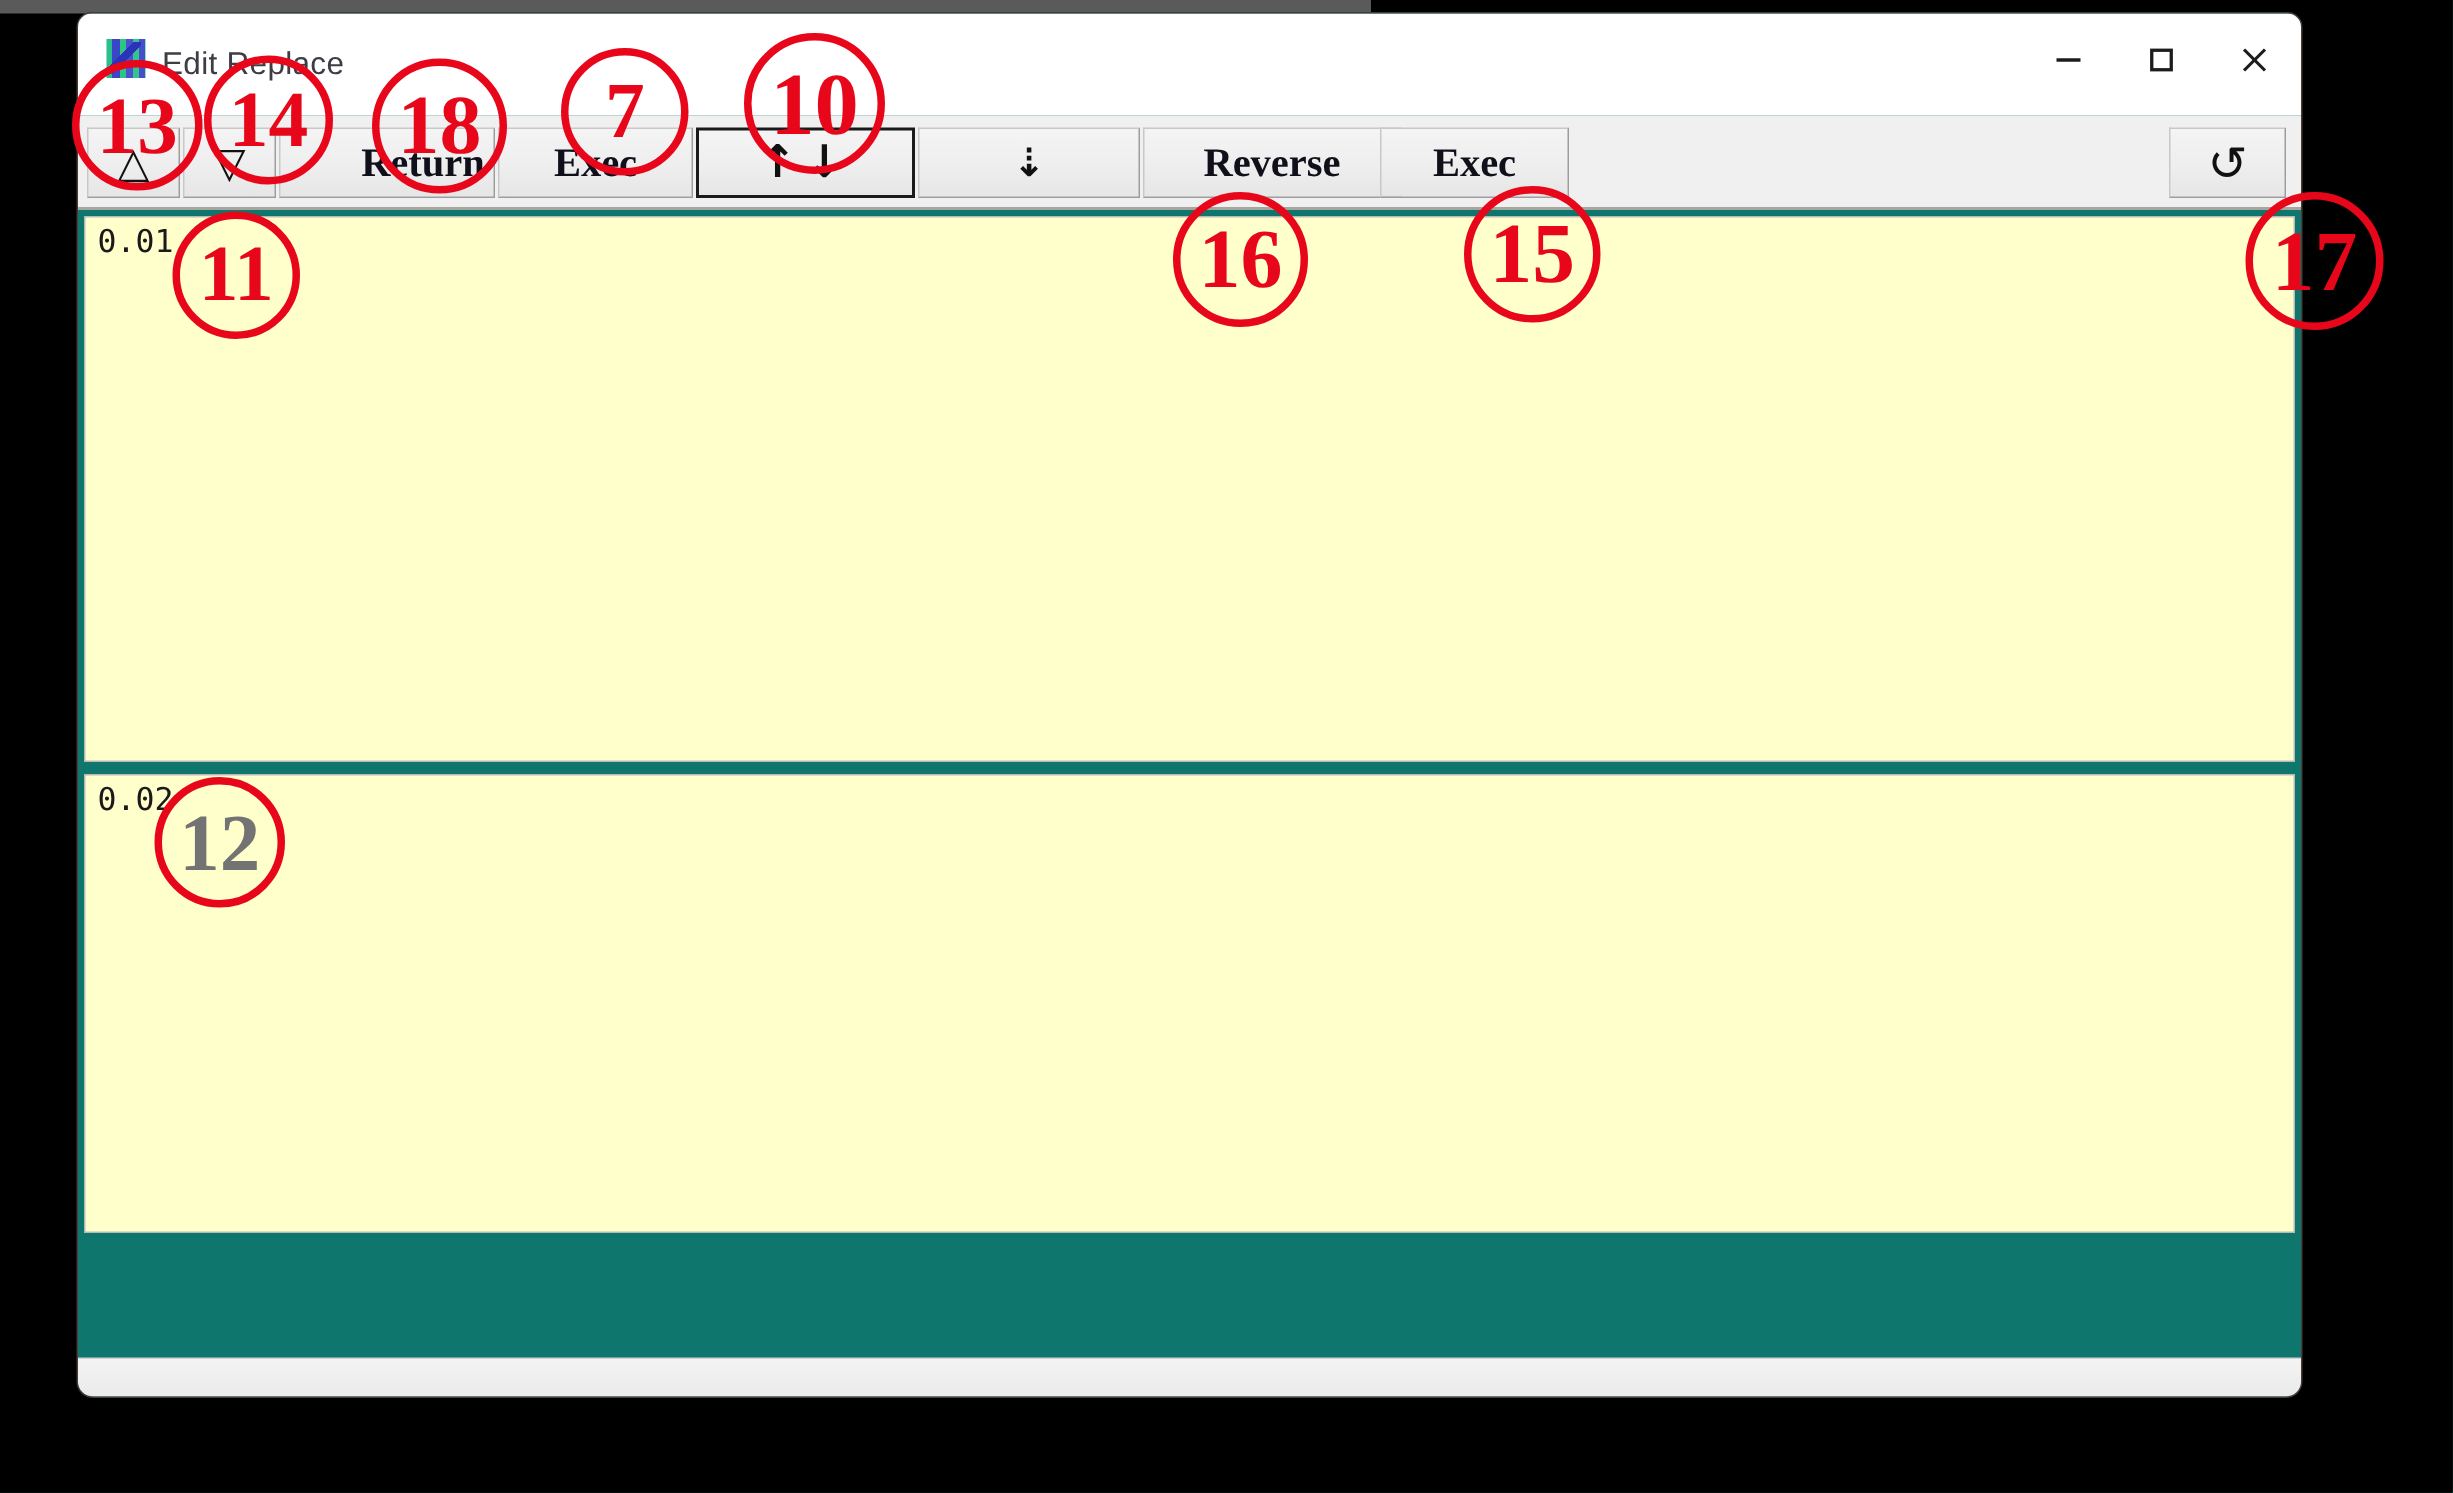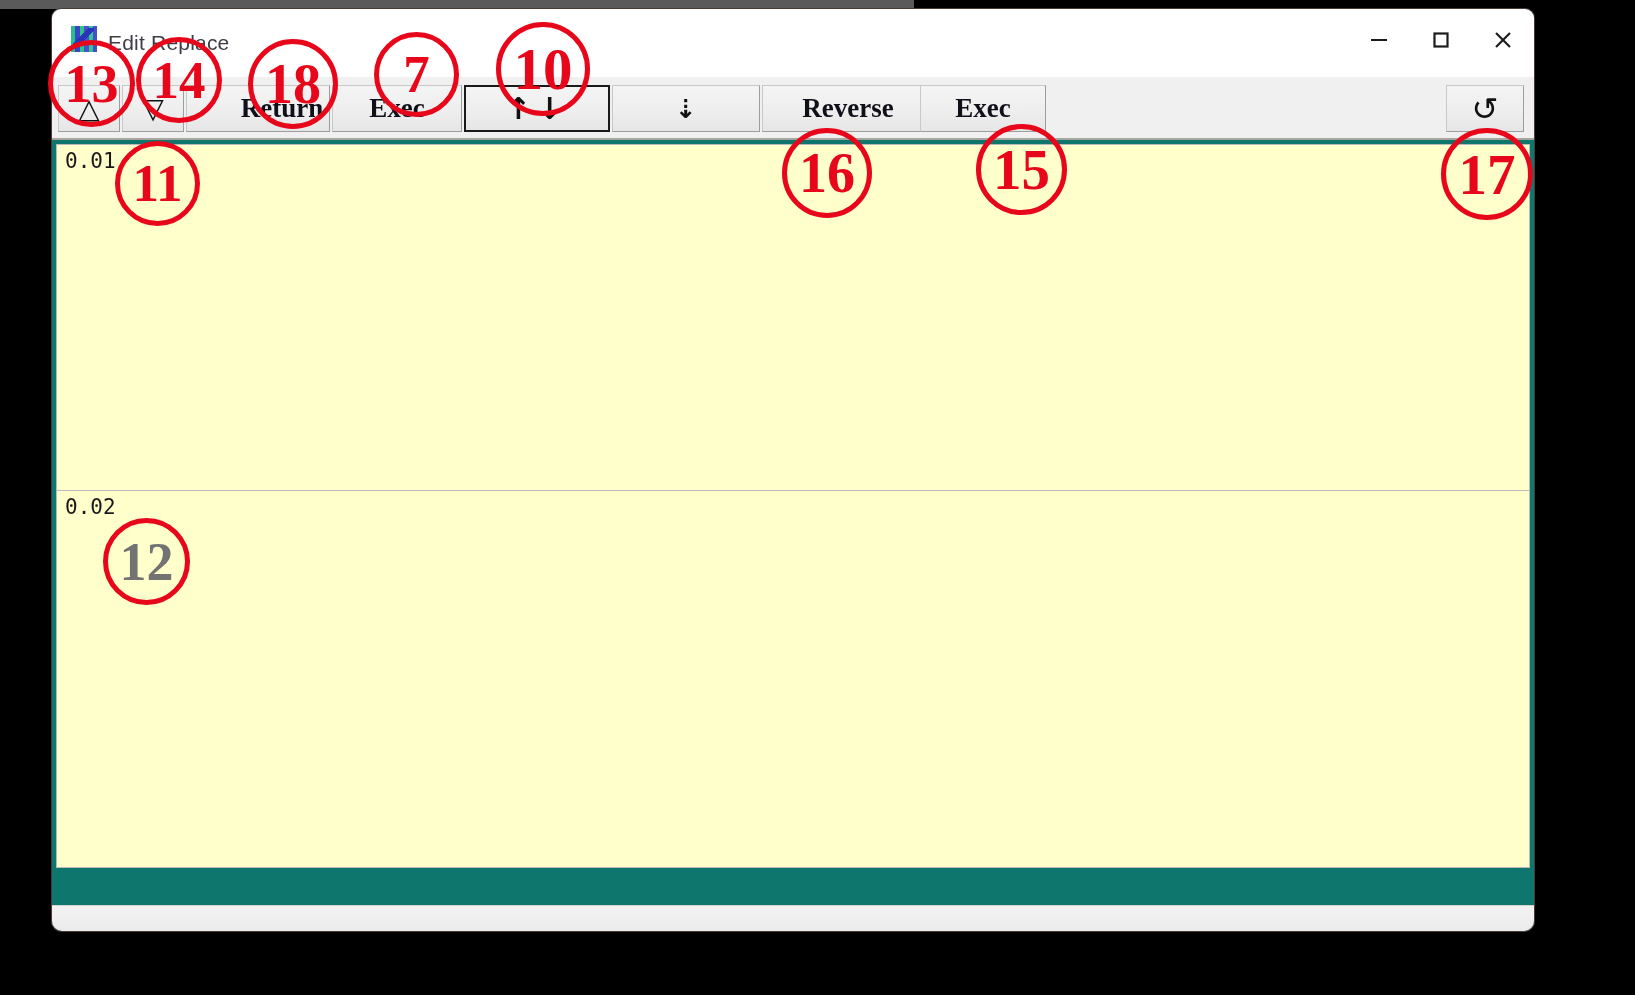--- a/index.html
+++ b/index.html
@@ -182,21 +182,21 @@
   
   .pane {
     position: absolute;
     left: 4px;
     background: #ffffcc;
     border: 1px solid #b9b9b9;
     box-sizing: border-box;
     overflow: hidden;
   }
   .pane-1 { top: 135px; width: 1474px; height: 364px; }
-  .pane-2 { top: 481px; width: 1474px; height: 378px; }
+  .pane-2 { top: 507px; width: 1474px; height: 306px; }
 
   .pane-text {
     position: absolute;
     left: 8px;
     top: 4px;
     font-family: "DejaVu Sans Mono", monospace;
     font-size: 21px;
     color: #1a1a1a;
     letter-spacing: 0px;
     white-space: pre;
@@ -319,17 +319,17 @@
 
   <div id="annotation-layer">
       <div class="annot" style="left: 374px; top: 32px; width: 75px; height: 75px; font-size: 53px; border-color: rgb(232, 7, 26); color: rgb(232, 7, 26);">7</div>
       <div class="annot" style="left: 496px; top: 22px; width: 84px; height: 84px; font-size: 59px; border-color: rgb(232, 7, 26); color: rgb(232, 7, 26);">10</div>
       <div class="annot" style="left: 115px; top: 141px; width: 75px; height: 75px; font-size: 53px; border-color: rgb(232, 7, 26); color: rgb(232, 7, 26);">11</div>
       <div class="annot" style="left: 103px; top: 518px; width: 77px; height: 77px; font-size: 54px; border-color: rgb(232, 7, 26); color: #737373;">12</div>
       <div class="annot" style="left: 48px; top: 40px; width: 77px; height: 77px; font-size: 54px; border-color: rgb(232, 7, 26); color: rgb(232, 7, 26);">13</div>
       <div class="annot" style="left: 136px; top: 37px; width: 76px; height: 76px; font-size: 53px; border-color: rgb(232, 7, 26); color: rgb(232, 7, 26);">14</div>
       <div class="annot" style="left: 976px; top: 124px; width: 81px; height: 81px; font-size: 57px; border-color: rgb(232, 7, 26); color: rgb(232, 7, 26);">15</div>
       <div class="annot" style="left: 782px; top: 128px; width: 80px; height: 80px; font-size: 56px; border-color: rgb(232, 7, 26); color: rgb(232, 7, 26);">16</div>
-      <div class="annot" style="left: 1441px; top: 128px; width: 82px; height: 82px; font-size: 57px; border-color: rgb(232, 7, 26); color: rgb(232, 7, 26);">17</div>
+      <div class="annot" style="left: 1497px; top: 128px; width: 82px; height: 82px; font-size: 57px; border-color: rgb(232, 7, 26); color: rgb(232, 7, 26);">17</div>
       <div class="annot" style="left: 248px; top: 39px; width: 80px; height: 80px; font-size: 56px; border-color: rgb(232, 7, 26); color: rgb(232, 7, 26);">18</div>
     </div>
 
 </div>
 
 </body></html>

